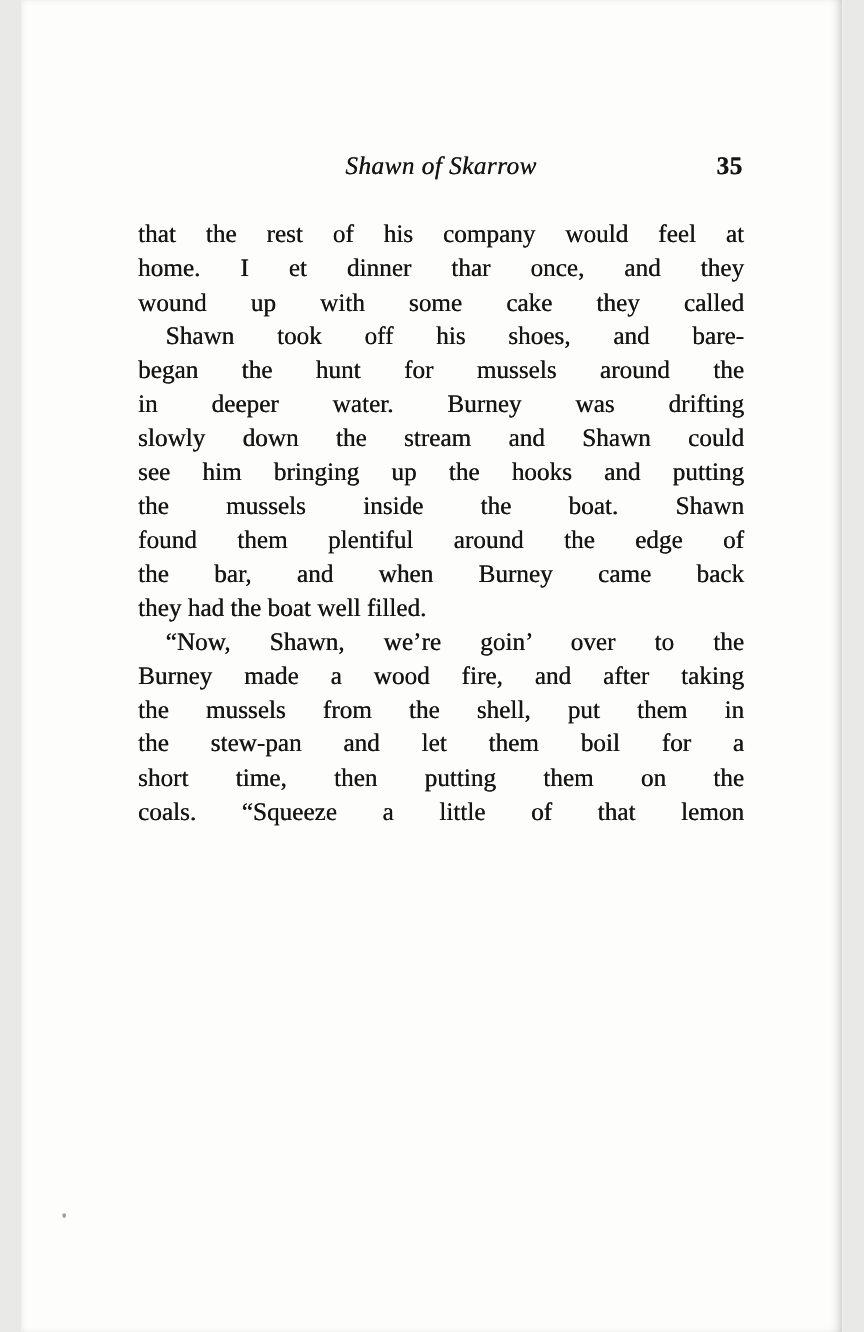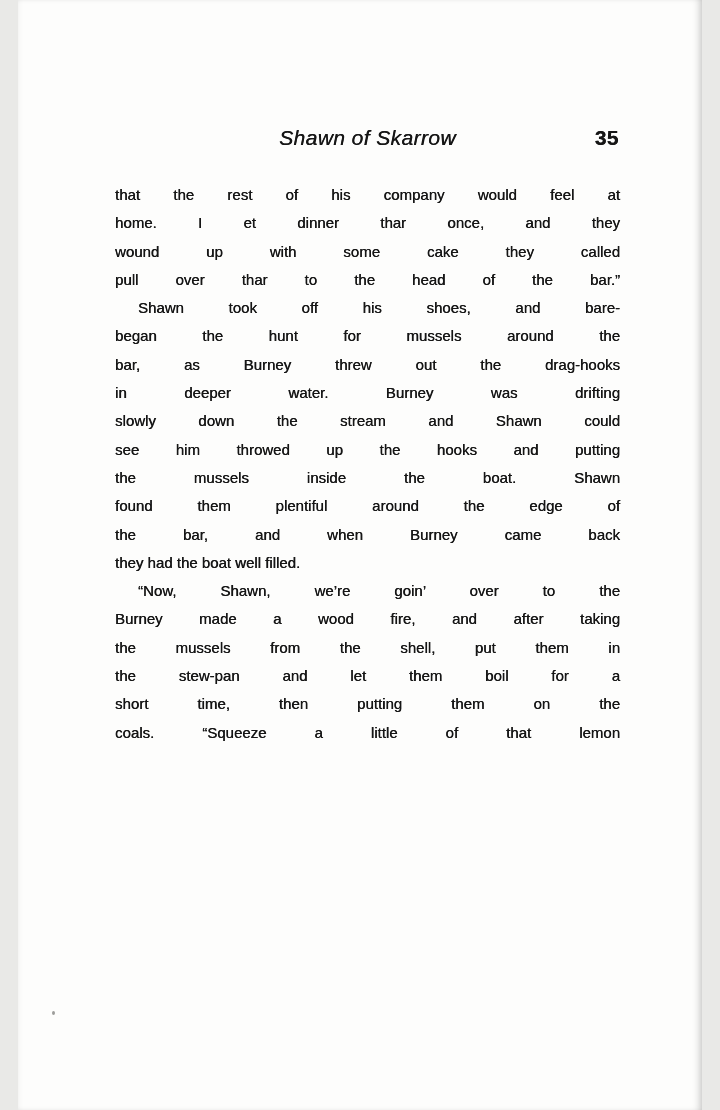--- a/index.html
+++ b/index.html
@@ -7,21 +7,21 @@
     padding: 0;
     background: #e9e9e7;
   }
   .page {
     position: relative;
     width: 684px;
     height: 1110px;
     margin: 0 auto;
     background: #fdfdfc;
     overflow: hidden;
-    font-family: Liberation Sans, sans-serif;
+    font-family: Liberation Serif, serif;
     color: #161616;
     box-shadow: inset -6px 0 9px -5px rgba(0,0,0,0.28),
                 inset 3px 0 6px -4px rgba(0,0,0,0.10);
   }
   .running-header {
     position: absolute;
     top: 126px;
     left: 97px;
     width: 505px;
     text-align: center;
@@ -40,21 +40,21 @@
     font-style: normal;
     font-weight: 600;
     letter-spacing: 0.5px;
     margin-left: 48px;
   }
   .body-text {
     position: absolute;
     top: 181px;
     left: 97px;
     width: 505px;
-    font-size: 15px;
+    font-size: 21px;
     line-height: 28.3px;
     font-weight: 500;
     text-shadow: 0.3px 0 0 currentColor;
   }
   .paragraph { margin: 0; }
   .line {
     text-align: justify;
     text-align-last: justify;
     -moz-text-align-last: justify;
   }
@@ -83,29 +83,27 @@
   <div class="running-header">
     <span class="running-title">Shawn of Skarrow</span>
     <span class="page-number">35</span>
   </div>
 
   <div class="body-text" id="page-body">
       <div class="paragraph">
         <div class="line">that the rest of his company would feel at</div>
         <div class="line">home. I et dinner thar once, and they</div>
         <div class="line">wound up with some cake they called</div>
-        <div class="line">pull over thar to the head of the bar.”</div>
       </div>
       <div class="paragraph">
         <div class="line indent">Shawn took off his shoes, and bare-</div>
         <div class="line">began the hunt for mussels around the</div>
-        <div class="line">bar, as Burney threw out the drag-hooks</div>
         <div class="line">in deeper water. Burney was drifting</div>
         <div class="line">slowly down the stream and Shawn could</div>
-        <div class="line">see him throwed up the hooks and putting</div>
+        <div class="line">see him bringing up the hooks and putting</div>
         <div class="line">the mussels inside the boat. Shawn</div>
         <div class="line">found them plentiful around the edge of</div>
         <div class="line">the bar, and when Burney came back</div>
         <div class="line flush-left">they had the boat well filled.</div>
       </div>
       <div class="paragraph">
         <div class="line indent">“Now, Shawn, we’re goin’ over to the</div>
         <div class="line">Burney made a wood fire, and after taking</div>
         <div class="line">the mussels from the shell, put them in</div>
         <div class="line">the stew-pan and let them boil for a</div>

